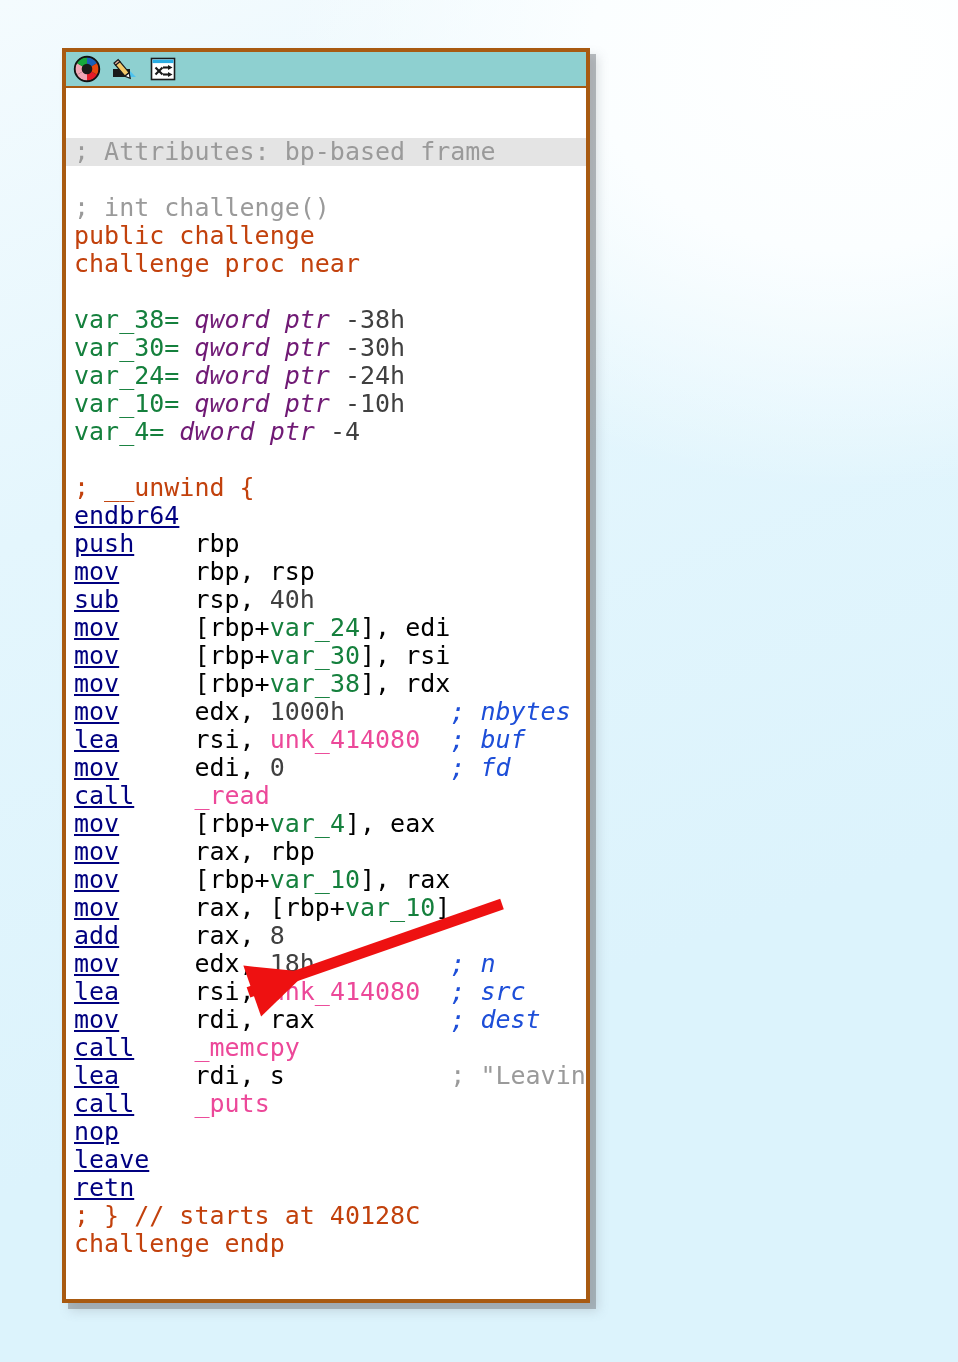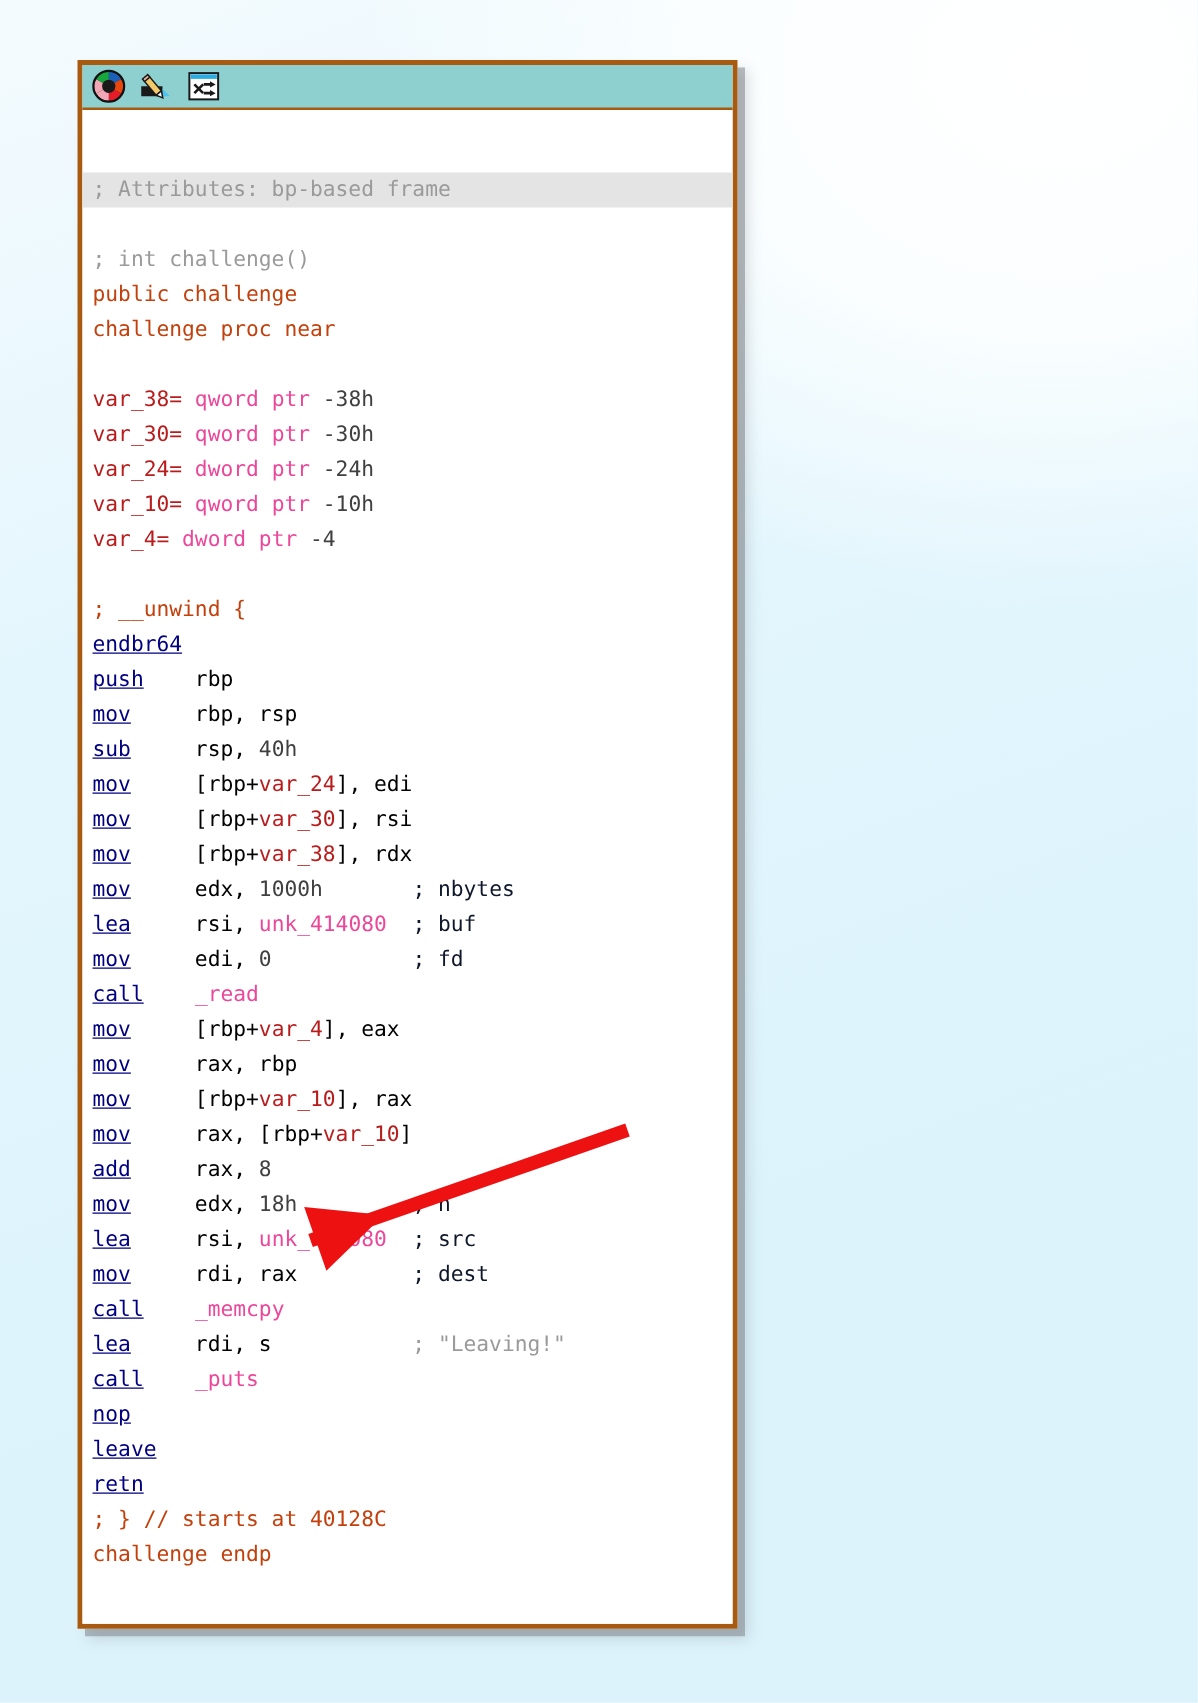--- a/index.html
+++ b/index.html
@@ -60,45 +60,45 @@
   #code-area {
     position: relative;
     background: #ffffff;
     height: calc(100% - 36px);
     overflow: hidden;
     padding-top: 50px;
     box-sizing: border-box;
   }
   #code-lines {
     font-family: "DejaVu Sans Mono", monospace;
-    font-size: 17px;
+    font-size: 25px;
     line-height: 28px;
     white-space: pre;
     letter-spacing: 0px;
   }
   .ln {
     height: 28px;
     padding-left: 8px;
     white-space: pre;
   }
   .ln.hl {
     background: #e4e4e4;
   }
   .ln.blank { background: transparent; }
 
   
   .c-comment  { color: #9a9a9a; }
   .c-keyword  { color: #c2410c; }
   .c-mnem     { color: #000080; text-decoration: underline; }
   .c-num      { color: #404040; }
-  .c-var      { color: #b91c1c; }
+  .c-var      { color: #15803d; }
   .c-name     { color: #ec4899; }
-  .c-opcmt    { color: #0f172a; }
+  .c-opcmt    { color: #1d4ed8; font-style: italic; }
   .c-str      { color: #9a9a9a; }
-  .c-punct    { color: #ec4899; }
+  .c-punct    { color: #701a75; font-style: italic; }
 
   
   #arrow-overlay {
     position: absolute;
     left: 0;
     top: 0;
     width: 958px;
     height: 1362px;
     pointer-events: none;
   }

